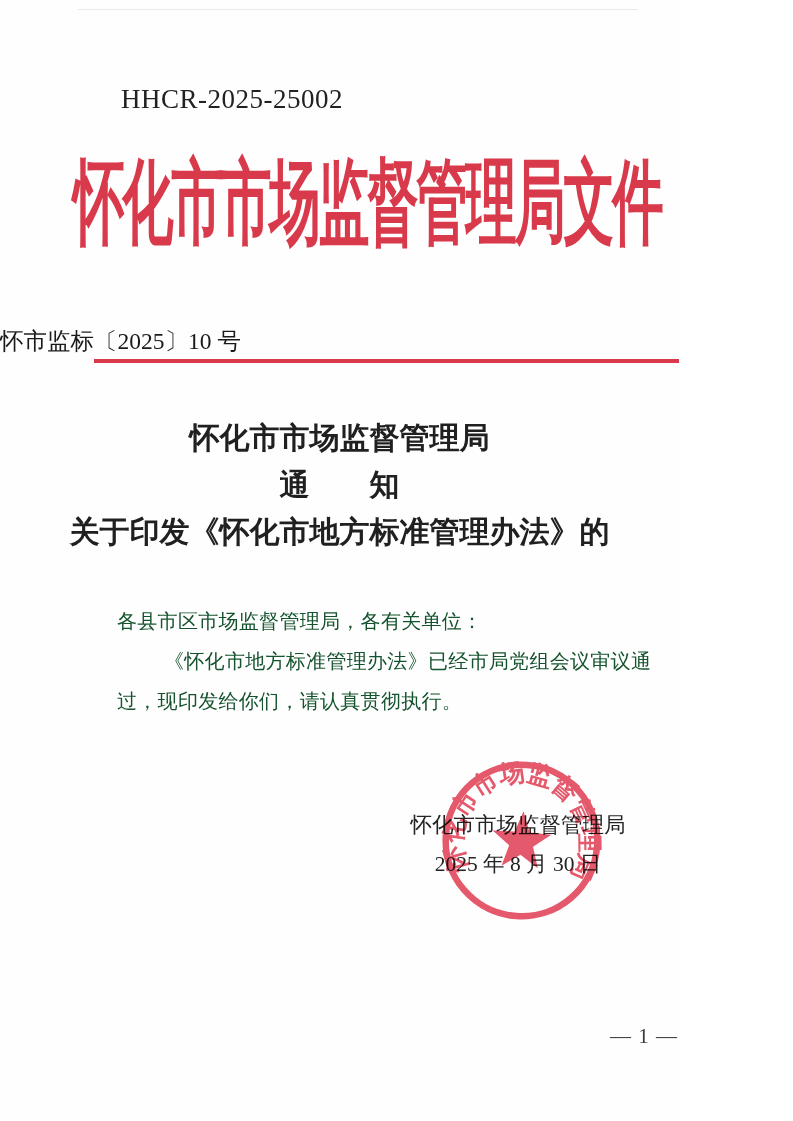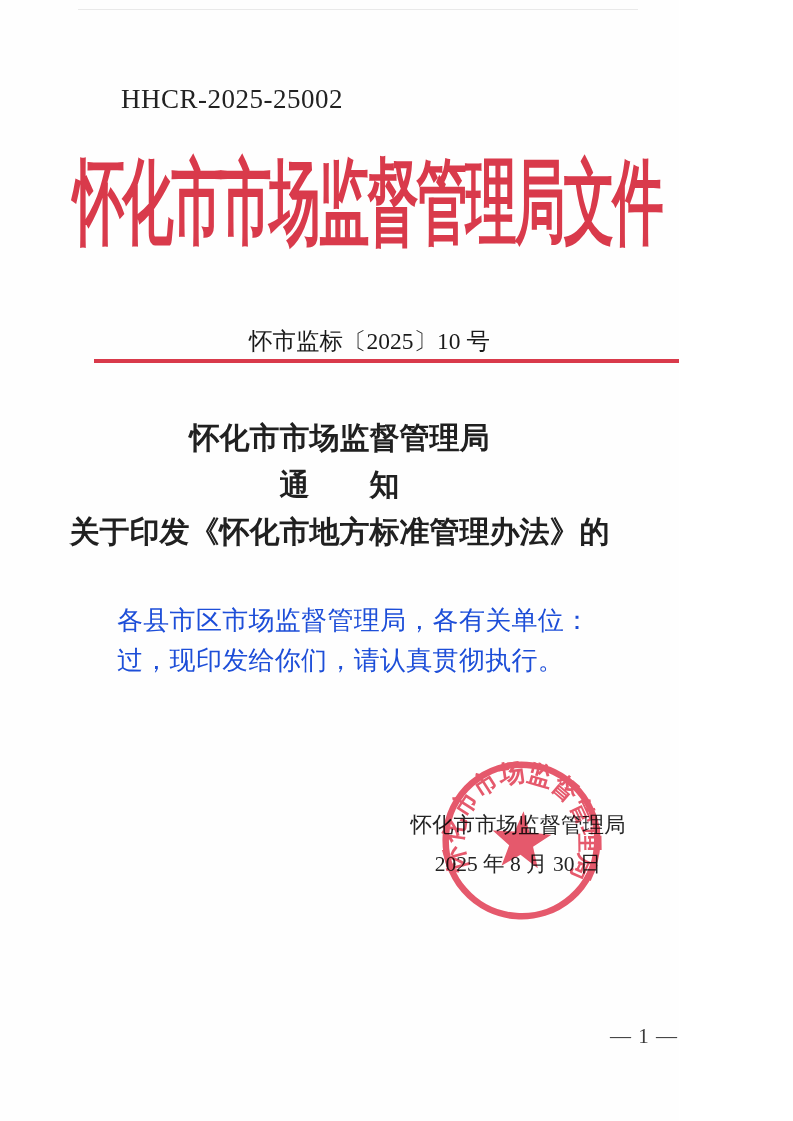--- a/index.html
+++ b/index.html
@@ -30,34 +30,34 @@
     text-align:center;line-height:1;margin-left:28px;
   }
   .letterhead span{
     display:inline-block;white-space:nowrap;
     font-size:51px;font-weight:bold;letter-spacing:-2px;
     color:var(--red);
     transform:scaleY(1.82);transform-origin:top center;
   }
   .doc-number{
     position:absolute;top:327px;left:0;width:100%;
-    text-align:center;font-size:23.5px;line-height:28px;color:#1a1a1a;padding-left:30px;
+    font-size:23.5px;line-height:28px;color:#1a1a1a;
   }
   .red-rule{
     position:absolute;top:359px;left:94px;width:610px;height:4px;
     background:var(--red);
   }
   .doc-title{
     position:absolute;top:414px;left:0;width:100%;
     text-align:center;font-size:30px;font-weight:bold;
     line-height:47px;color:#202020;letter-spacing:0;
   }
   .body-text{
     position:absolute;top:601px;left:117px;width:588px;
-    font-size:26px;line-height:40px;color:#1d4ed8;
+    font-size:20px;line-height:40px;color:#14532d;
     letter-spacing:.3px;
   }
   .body-text .indent{text-indent:47px;}
   .signature{
     position:absolute;top:806px;left:399px;width:238px;
     text-align:center;font-size:21.5px;line-height:39px;color:#242424;
   }
   .stamp{
     position:absolute;top:759px;left:440px;width:163px;height:163px;
     mix-blend-mode:multiply;opacity:.88;
@@ -86,20 +86,21 @@
   <div class="red-rule"></div>
 
   <div class="doc-title">
     <div>怀化市市场监督管理局</div>
     <div>通　　知</div>
     <div>关于印发《怀化市地方标准管理办法》的</div>
   </div>
 
   <div class="body-text">
     <div>各县市区市场监督管理局，各有关单位：</div>
+    <div class="indent">《怀化市地方标准管理办法》已经市局党组会议审议通</div>
     <div>过，现印发给你们，请认真贯彻执行。</div>
   </div>
 
   <div class="signature">
     <div>怀化市市场监督管理局</div>
     <div>2025 年 8 月 30 日</div>
   </div>
 
   <svg class="stamp" viewBox="0 0 200 200">
     <circle cx="100" cy="100" r="93" fill="none" stroke="#e34257" stroke-width="8"></circle>

